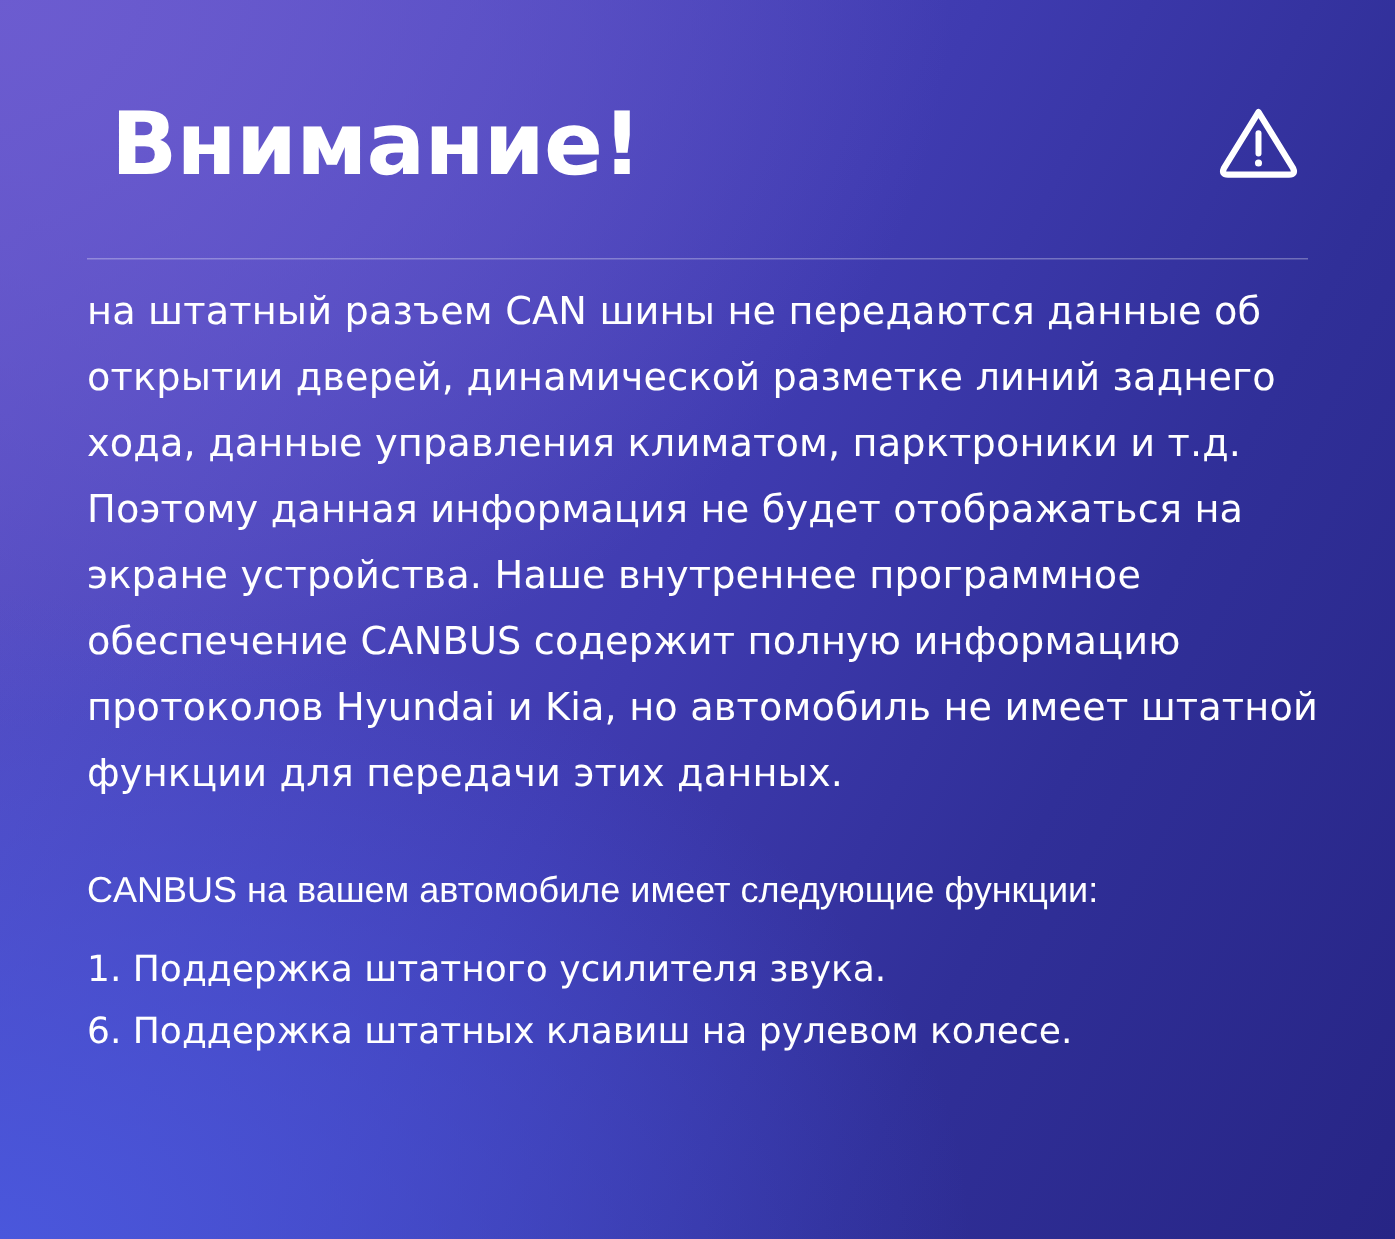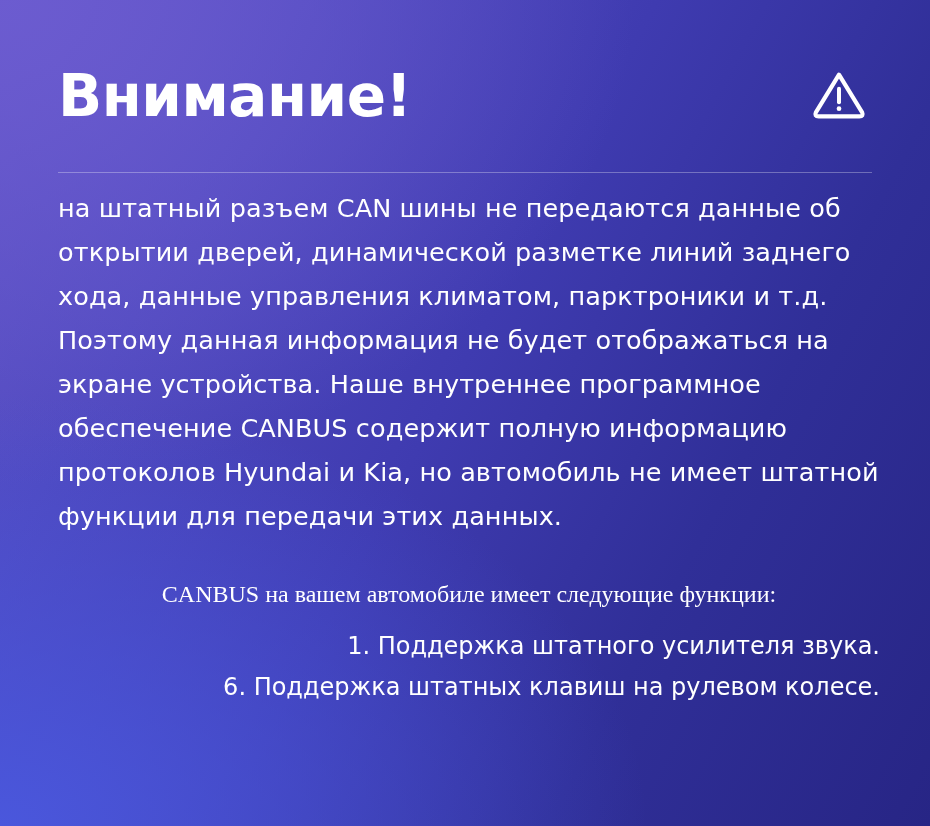--- a/index.html
+++ b/index.html
@@ -33,21 +33,21 @@
     left: 58px;
     right: 58px;
     top: 48px;
     height: 96px;
     display: flex;
     align-items: center;
     justify-content: space-between;
   }
 
   .title {
-    margin: 0;
+    margin: 16px;
     font-family: "DejaVu Sans", "Liberation Sans", sans-serif;
     font-size: 58px;
     line-height: 1.0;
     font-weight: bold;
     letter-spacing: -0.5px;
     color: #ffffff;
     white-space: nowrap;
   }
 
   .warn-icon {
@@ -86,33 +86,31 @@
     color: #ffffff;
     text-align: left;
   }
 
   .list-block {
     margin-top: 36px;
   }
 
   .list-intro {
     margin: 0 0 12px 0;
-    font-family: Liberation Serif, serif;
+    font-family: Liberation Sans, sans-serif;
     font-size: 24px;
     line-height: 40px;
     color: #ffffff;
     white-space: nowrap;
-    text-align: center;
   }
 
   .list {
     margin: 0;
     padding: 0;
     list-style: none;
-    text-align: right;
   }
 
   .list-item {
     font-family: "DejaVu Sans", "Liberation Sans", sans-serif;
     font-size: 24px;
     line-height: 41px;
     color: #ffffff;
     white-space: nowrap;
   }
 </style>

